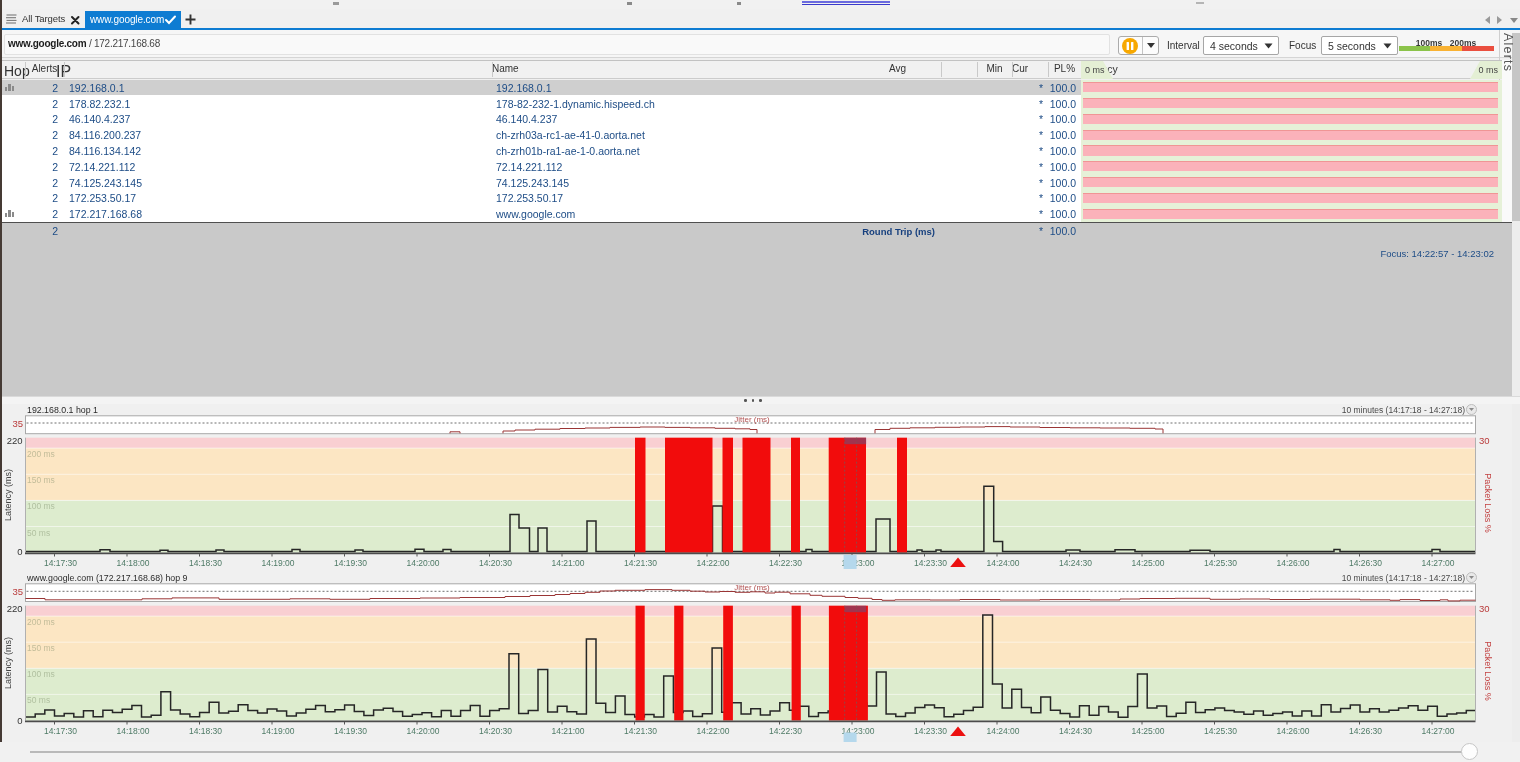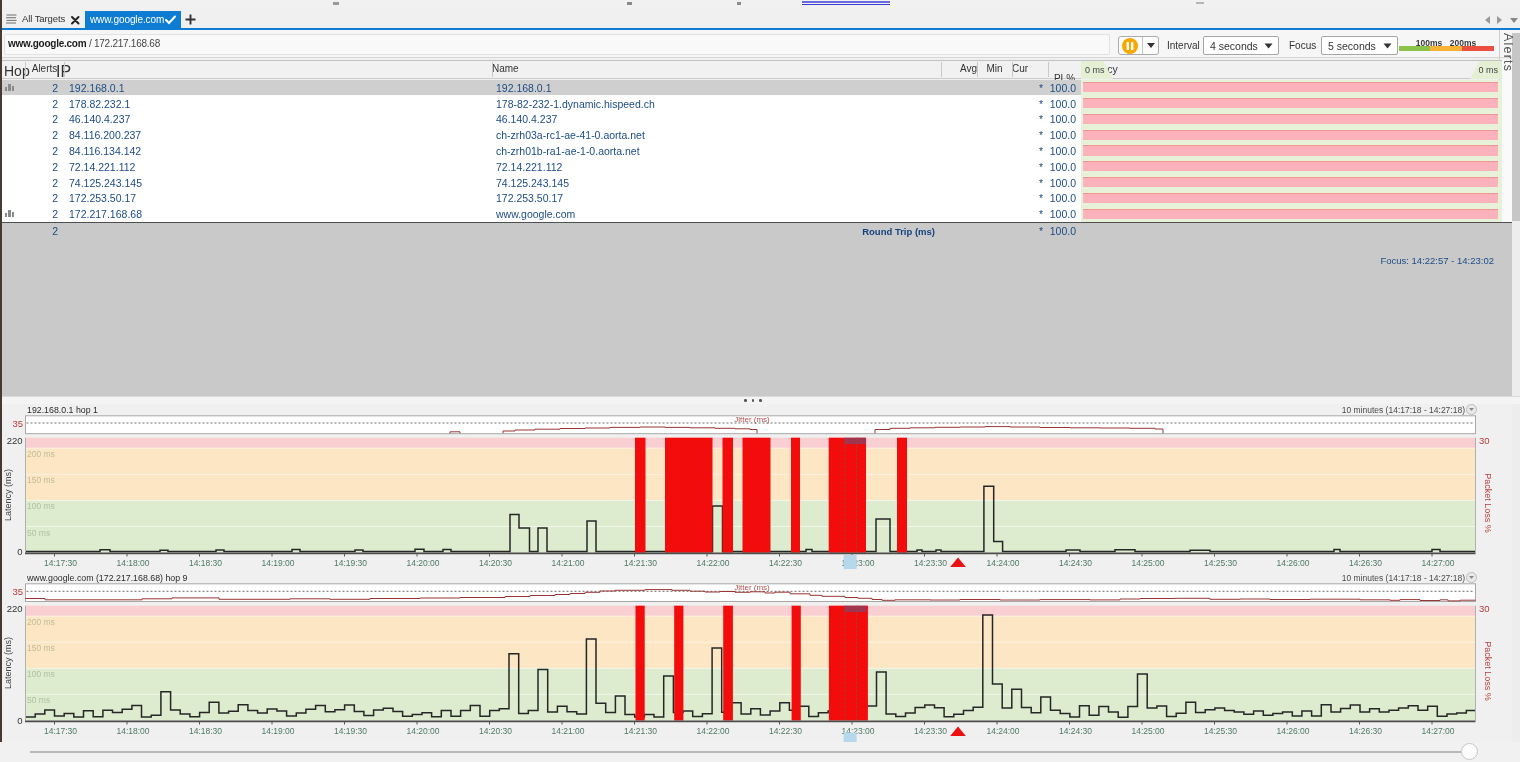--- a/index.html
+++ b/index.html
@@ -77,24 +77,24 @@
 
 <div class="abs" style="left:1512px;top:33px;width:8px;height:188px;background:#c6c6c6"></div>
 <div class="abs" style="left:1512px;top:221px;width:8px;height:521px;background:#ededed"></div>
 <div class="abs" style="left:1502px;top:60px;width:10px;height:162px;background:#fafafa"></div>
 
 <div class="abs" style="left:0;top:60px;width:1502px;height:19px;background:#f1f1f1;border-top:1px solid #c2c2c2;border-bottom:1px solid #cccccc"></div>
 <div style="position:absolute;left:4px;top:63px;width:25px;text-align:center;font-size:14px;color:#333">Hop</div>
 <div style="position:absolute;left:25px;top:63px;width:39px;text-align:center;font-size:10px;color:#333">Alerts</div>
 <div style="position:absolute;left:56px;top:63px;width:428px;text-align:left;font-size:16px;color:#333">IP</div>
 <div style="position:absolute;left:492px;top:63px;width:449px;text-align:left;font-size:10px;color:#333">Name</div>
-<div style="position:absolute;left:941px;top:63px;width:36px;text-align:right;font-size:10px;color:#333">Avg</div>
+<div style="position:absolute;left:889px;top:63px;width:36px;text-align:left;font-size:10px;color:#333">Avg</div>
 <div style="position:absolute;left:977px;top:63px;width:35px;text-align:center;font-size:10px;color:#333">Min</div>
 <div style="position:absolute;left:1012px;top:63px;width:36px;text-align:left;font-size:10px;color:#333">Cur</div>
-<div style="position:absolute;left:1048px;top:73px;width:33px;text-align:center;font-size:10px;color:#333">PL%</div>
+<div style="position:absolute;left:1048px;top:63px;width:33px;text-align:center;font-size:10px;color:#333">PL%</div>
 <div style="position:absolute;left:25px;top:62px;width:1px;height:15px;background:#c9c9c9"></div>
 <div style="position:absolute;left:64px;top:62px;width:1px;height:15px;background:#c9c9c9"></div>
 <div style="position:absolute;left:492px;top:62px;width:1px;height:15px;background:#c9c9c9"></div>
 <div style="position:absolute;left:941px;top:62px;width:1px;height:15px;background:#c9c9c9"></div>
 <div style="position:absolute;left:977px;top:62px;width:1px;height:15px;background:#c9c9c9"></div>
 <div style="position:absolute;left:1012px;top:62px;width:1px;height:15px;background:#c9c9c9"></div>
 <div style="position:absolute;left:1048px;top:62px;width:1px;height:15px;background:#c9c9c9"></div>
 <div style="position:absolute;left:1081px;top:62px;width:1px;height:15px;background:#c9c9c9"></div>
 <div style="position:absolute;left:1081px;top:63px;width:421px;font-size:10.5px;color:#333">Latency</div>
 
@@ -167,21 +167,21 @@
 <div class="bl" style="left:496px;top:208.1px">www.google.com</div>
 <div class="bl" style="left:983px;top:208.1px;width:60px;text-align:right">*</div>
 <div class="bl" style="left:1016px;top:208.1px;width:60px;text-align:right">100.0</div>
 <div style="position:absolute;left:1083px;top:208.5px;width:415px;height:10.3px;background:#fbb2ba;border-top:1px solid #f09595"></div>
 
 <div class="abs" style="left:0;top:221.7px;width:1512px;height:174.3px;background:#c9c9c9;border-top:1.3px solid #4f4f4f"></div>
 <div class="bl" style="left:20px;top:224.5px;width:38px;text-align:right">2</div>
 <div class="bl" style="left:700px;top:224.5px;width:235px;text-align:right;font-weight:bold;font-size:9.5px;color:#17407e;padding-top:1px">Round Trip (ms)</div>
 <div class="bl" style="left:983px;top:224.5px;width:60px;text-align:right">*</div>
 <div class="bl" style="left:1016px;top:224.5px;width:60px;text-align:right">100.0</div>
-<div class="bl" style="left:1294px;top:239px;width:200px;text-align:right;font-size:9.5px;padding-top:16px">Focus: 14:22:57 - 14:23:02</div>
+<div class="bl" style="left:1294px;top:232px;width:200px;text-align:right;font-size:9.5px;padding-top:16px">Focus: 14:22:57 - 14:23:02</div>
 
 <div class="abs" style="left:0;top:396px;width:1520px;height:8px;background:#f4f4f4;border-top:1px solid #dadada"></div>
 <div class="abs" style="left:744px;top:399px;width:2.6px;height:2.6px;border-radius:50%;background:#555"></div>
 <div class="abs" style="left:751.5px;top:399px;width:2.6px;height:2.6px;border-radius:50%;background:#555"></div>
 <div class="abs" style="left:759px;top:399px;width:2.6px;height:2.6px;border-radius:50%;background:#555"></div>
 
 <svg width="1520" height="762" viewBox="0 0 1520 762" style="position:absolute;left:0;top:0" font-family="Liberation Sans, sans-serif">
     <text x="27" y="412.5" font-size="8.8" fill="#2a2a2a">192.168.0.1 hop 1</text>
     <text x="1465" y="412.5" font-size="8.5" fill="#4a4a4a" text-anchor="end">10 minutes (14:17:18 - 14:27:18)</text>
     <circle cx="1471.5" cy="409.5" r="5" fill="#e9e9e9" stroke="#bdbdbd"></circle>

